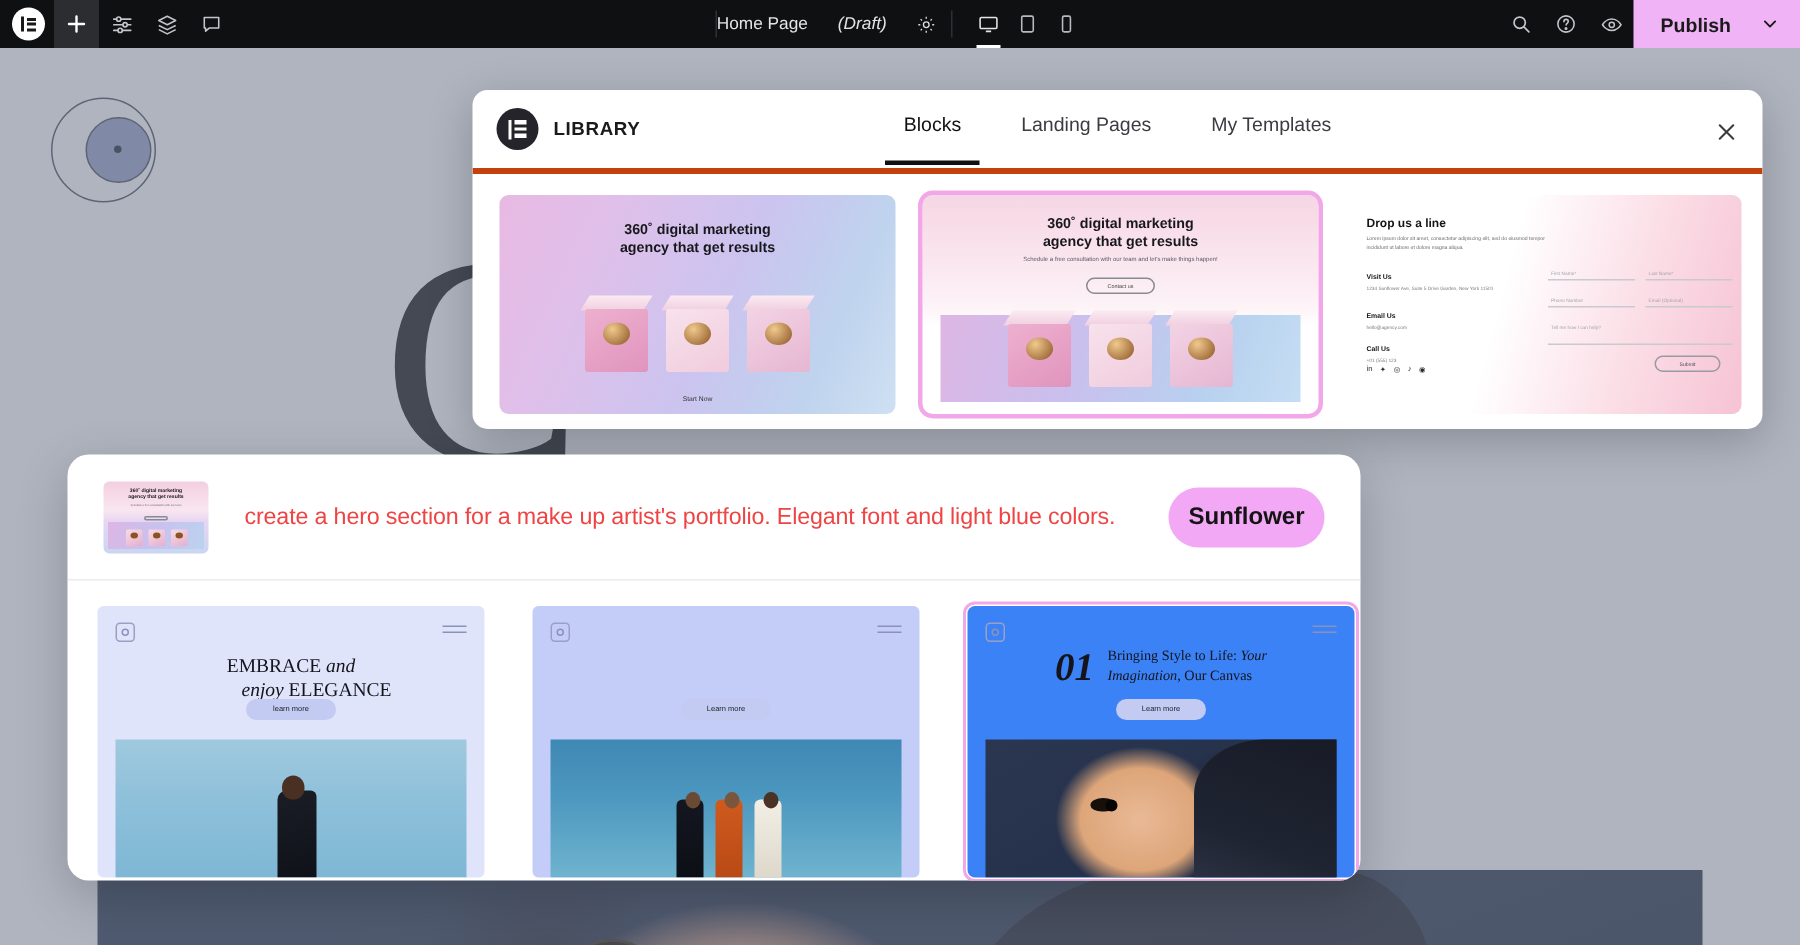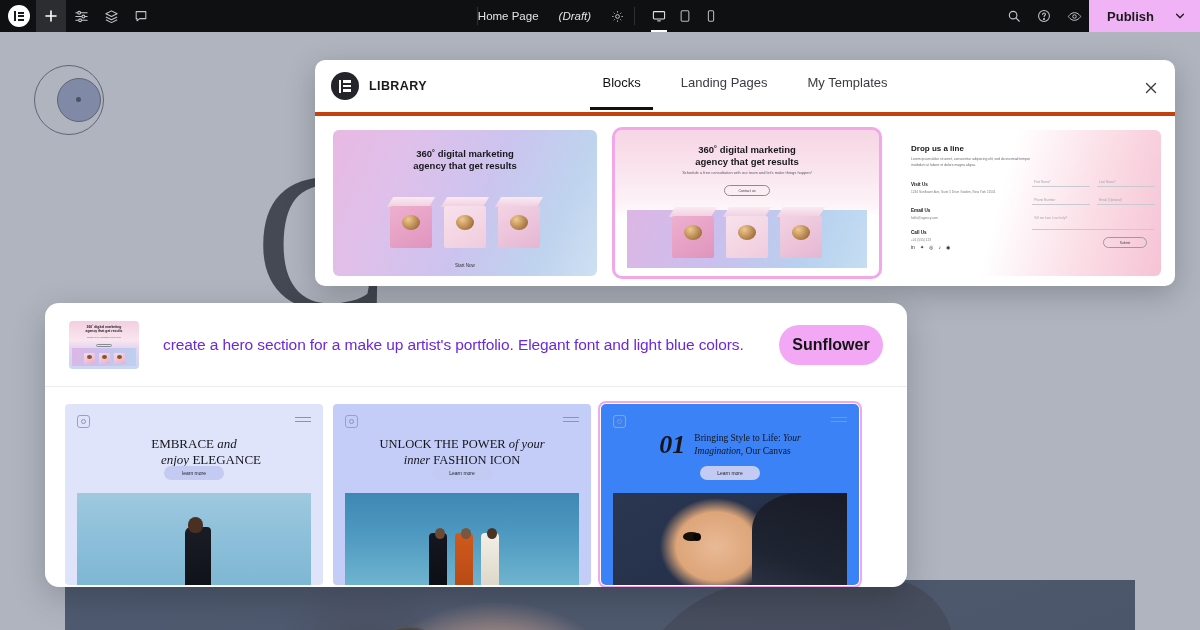--- a/index.html
+++ b/index.html
@@ -205,30 +205,30 @@
   .prompt-thumb .pt-b{ position:absolute; top:23px; left:50%; transform:translateX(-50%);
     width:16px; height:3.5px; border:.4px solid #8a8a92; border-radius:2px; }
   .prompt-thumb .pt-strip{ position:absolute; left:3px; right:3px; bottom:3px; height:18px;
     background:linear-gradient(110deg,#ddb6e4,#c9c0ee 45%,#bcd2ef 100%);
     display:flex; align-items:flex-end; justify-content:center; gap:4px; padding-bottom:2px; }
   .prompt-thumb .pt-c{ width:11px; height:11px; border-radius:1px;
     background:linear-gradient(150deg,#f6dce6,#e6aecc); position:relative; }
   .prompt-thumb .pt-c::after{ content:""; position:absolute; left:3px; top:2px;
     width:5px; height:4px; border-radius:50%; background:#8a5322; }
   .prompt-text{
-    flex:1; padding-left:24px; padding-right:18px; font-size:15.5px; color:#6d28d9;
+    flex:1; padding-left:24px; padding-right:18px; font-size:15.5px; color:#ef4444;
     letter-spacing:-.1px;
   }
   .generate-btn{
     width:104px; height:40px; border-radius:20px; background:#f2a8f5; color:#141414;
     font-size:16px; font-weight:bold; display:flex; align-items:center; justify-content:center;
     cursor:pointer; flex:0 0 auto;
   }
 
-  .results{ display:flex; gap:10px; padding:17px 20px; }
+  .results{ display:flex; gap:32px; padding:17px 20px; }
   .rcard{
     width:258px; height:181px; border-radius:4px; overflow:hidden; position:relative;
     cursor:pointer; flex:0 0 auto;
   }
   .rcard.selected{ outline:2px solid #f2a8e8; outline-offset:1px; border-radius:5px; }
   .r-logo{
     position:absolute; left:12px; top:11px; width:13px; height:13px;
     border:1px solid #9aa0c4; border-radius:3px; display:flex; align-items:center; justify-content:center;
   }
   .r-logo i{ width:5px; height:5px; border:1px solid #8b92ba; border-radius:50%; display:block; }
@@ -560,24 +560,20 @@
     </div>
 
     <div class="rcard rc2">
       <div class="r-logo">
           <i></i>
         </div>
       <div class="r-burger">
           <i></i>
           <i></i>
         </div>
-      <div class="r-head">
-        <span>UNLOCK THE POWER <i>of your</i></span><br>
-        <span><i>inner</i> FASHION ICON</span>
-      </div>
       <div class="r-btn">Learn more</div>
       <div class="r-img">
         <div class="pp a"></div>
         <div class="ph a"></div>
         <div class="pp b"></div>
         <div class="ph b"></div>
         <div class="pp c"></div>
         <div class="ph c"></div>
       </div>
     </div>

